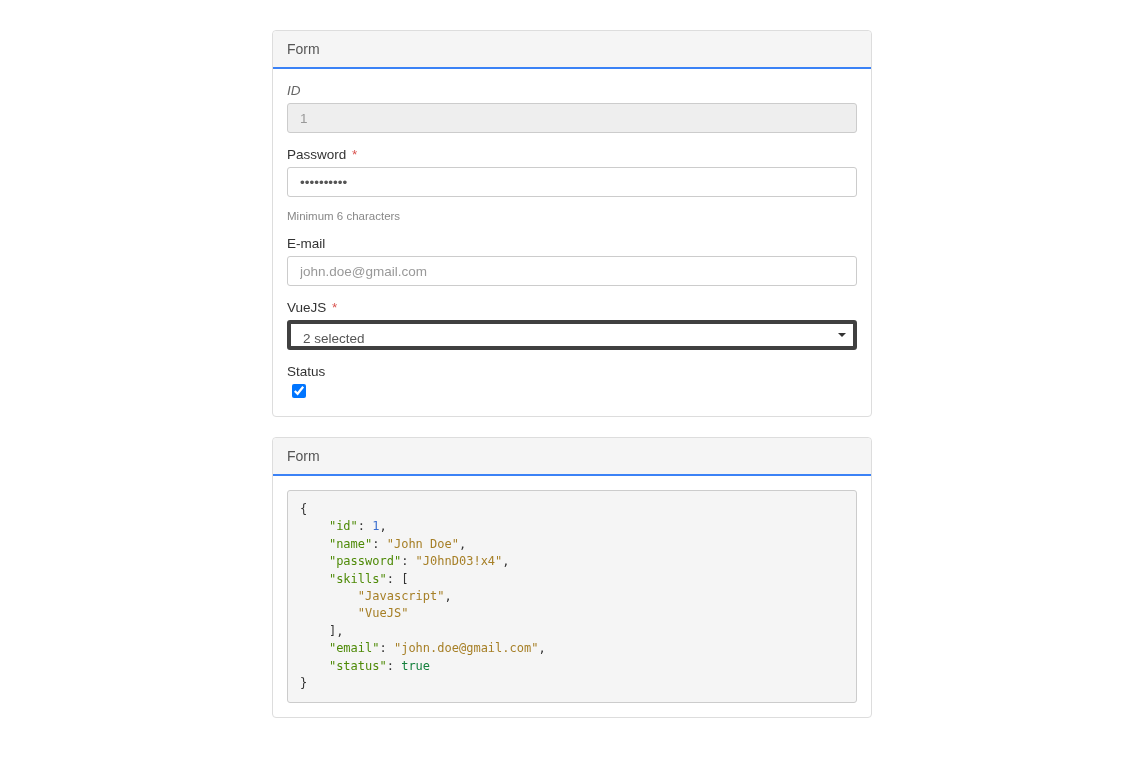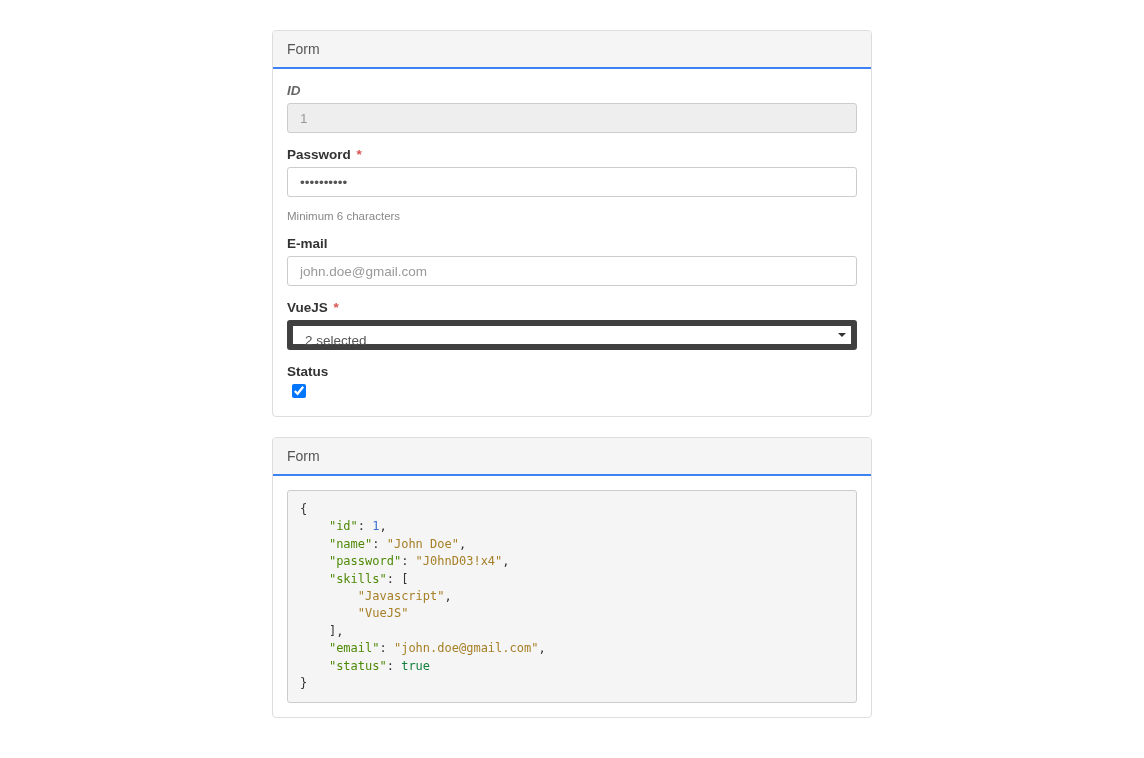--- a/index.html
+++ b/index.html
@@ -31,21 +31,21 @@
     }
     .form-group {
       margin-bottom: 14px;
     }
     .form-group:last-child { margin-bottom: 0; }
     label {
       display: block;
       font-size: 13.5px;
       color: #333;
       margin-bottom: 5px;
-      font-weight: bold;
+      font-weight: normal;
     }
     label.italic {
       font-style: italic;
       color: #666;
     }
     label.bold {
       font-weight: 700;
       color: #222;
     }
     .req {
@@ -80,21 +80,21 @@
     .select-wrap {
       position: relative;
     }
     .select-display {
       width: 100%;
       height: 30px;
       padding: 5px 28px 5px 12px;
       font-size: 13.5px;
       color: #555;
       background: #fff;
-      border: 6px solid #404040;
+      border: 4px solid #404040;
       border-radius: 3px;
       cursor: pointer;
       line-height: 20px;
     }
     .select-caret {
       position: absolute;
       right: 10px;
       top: 50%;
       transform: translateY(-50%);
       pointer-events: none;

